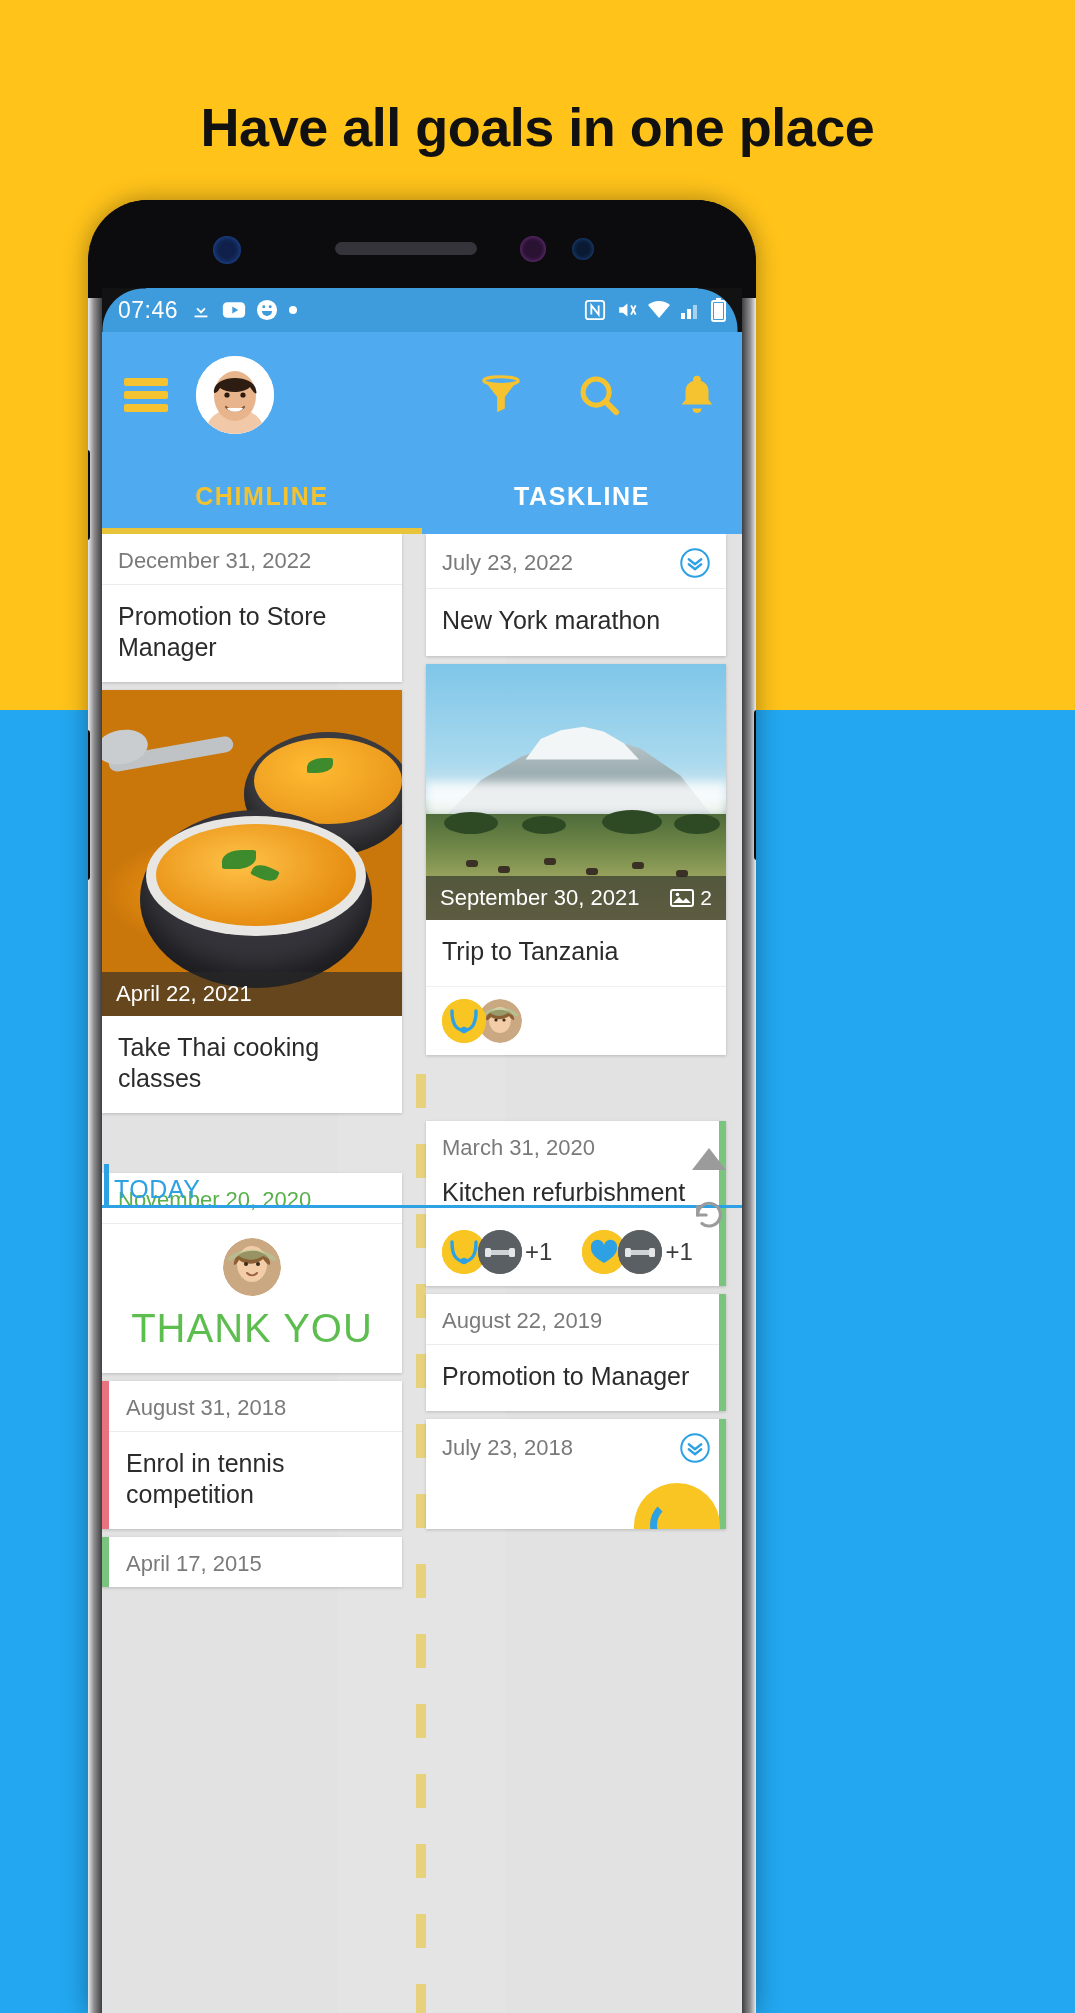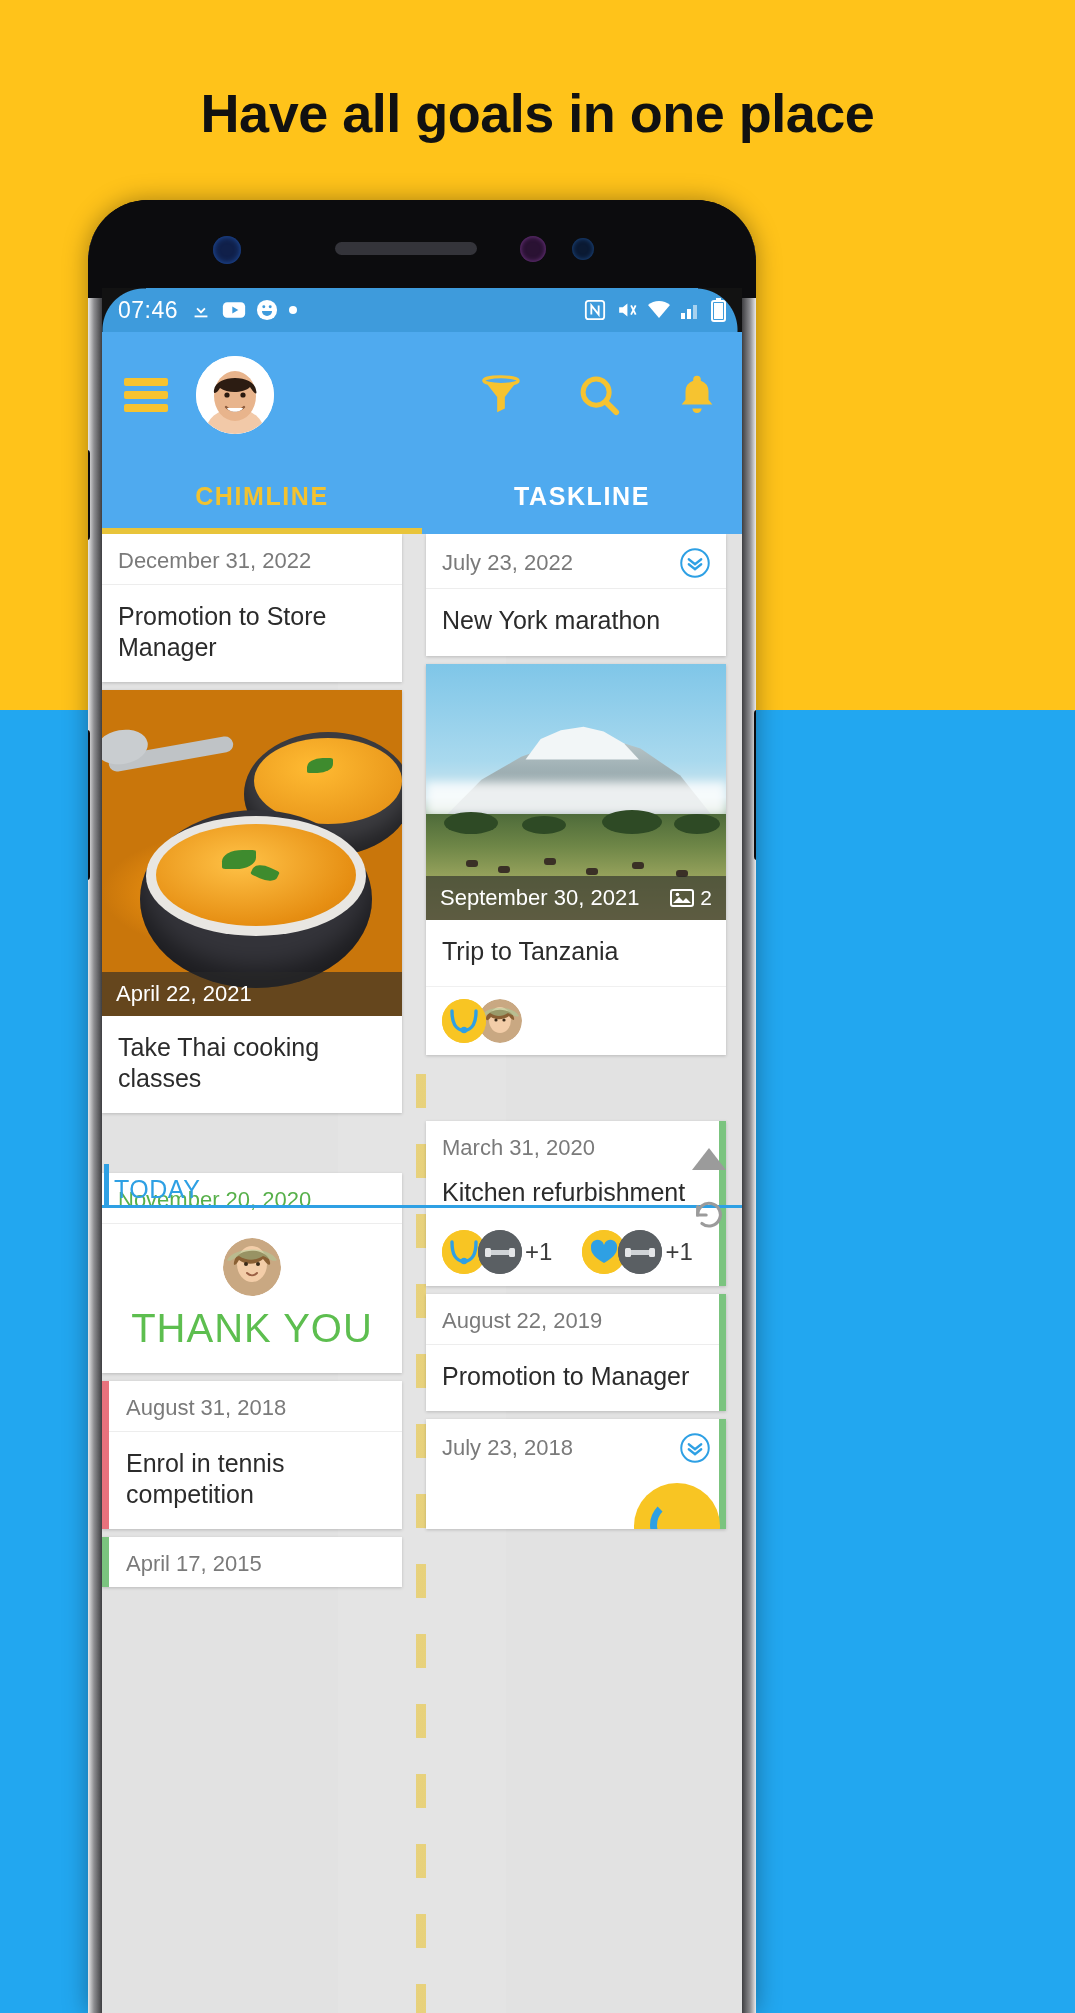--- a/index.html
+++ b/index.html
@@ -9,21 +9,21 @@
     position: relative;
     overflow: hidden;
     background: #FFC31A;
   }
   
   #bg-top { position: absolute; left:0; top:0; width:1075px; height:710px; background:#FFC31A; }
   #bg-bottom { position: absolute; left:0; top:710px; width:1075px; height:1303px; background:#22A7F0; }
 
   
   #headline {
-    position: absolute; left: 0; top: 82px; width: 1075px;
+    position: absolute; left: 0; top: 96px; width: 1075px;
     text-align: center;
     font-size: 54px; font-weight: bold; color: #111; letter-spacing: -0.5px;
   }
 
   
   #phone {
     position: absolute; left: 88px; top: 200px;
     width: 668px; height: 1813px;
     border-radius: 60px 60px 0 0;
     background: #121212;

